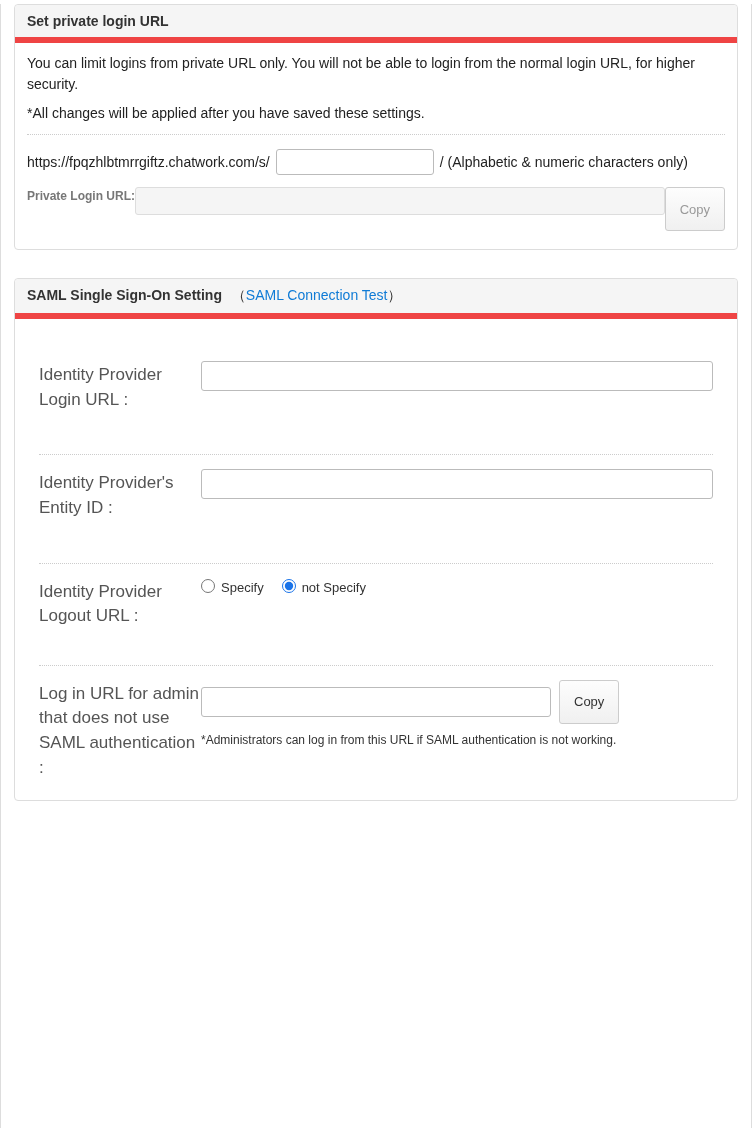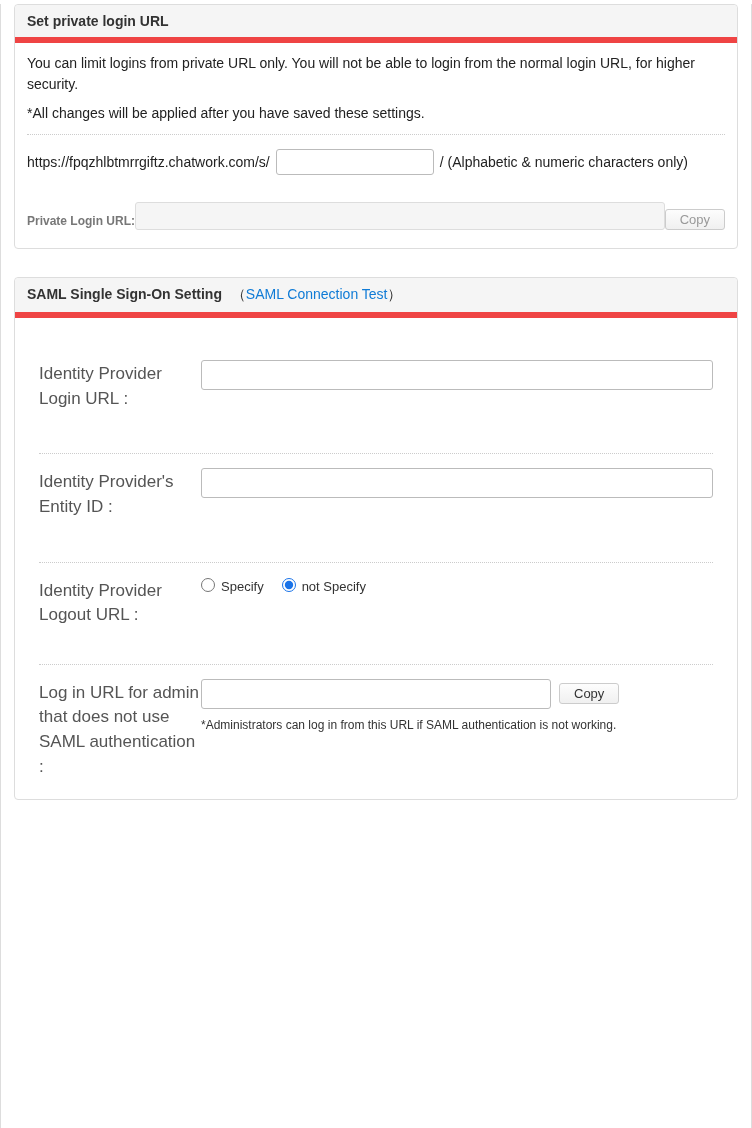--- a/index.html
+++ b/index.html
@@ -46,54 +46,54 @@
   .dotted-sep {
     border: none;
     border-top: 1px dotted #ccc;
     margin: 10px 0 14px 0;
   }
   .url-row {
     display: flex;
     align-items: center;
     gap: 6px;
     flex-wrap: wrap;
-    margin-bottom: 27px;
+    margin-bottom: 12px;
   }
   .url-prefix { white-space: nowrap; }
   .url-input {
     width: 158px;
     height: 26px;
     border: 1px solid #bbb;
     border-radius: 3px;
     padding: 2px 6px;
     font-size: 14px;
   }
   .url-suffix { white-space: nowrap; }
   .private-url-row {
     display: flex;
-    align-items: flex-end;
+    align-items: flex-start;
   }
   .private-label {
     font-size: 12px;
     color: #777;
     font-weight: 600;
     white-space: nowrap;
   }
   .private-url-input {
     flex: 1;
     height: 28px;
     border: 1px solid #ddd;
     background: #f5f5f5;
     border-radius: 3px;
     padding: 2px 8px;
     color: #888;
     font-size: 13px;
   }
   .copy-btn {
-    height: 21px;
+    height: 44px;
     padding: 0 14px;
     border: 1px solid #ccc;
     border-radius: 3px;
     background: linear-gradient(#fdfdfd, #f0f0f0);
     color: #999;
     font-size: 13px;
     cursor: pointer;
   }
   .copy-btn.active { color: #333; }
   .saml-body {

